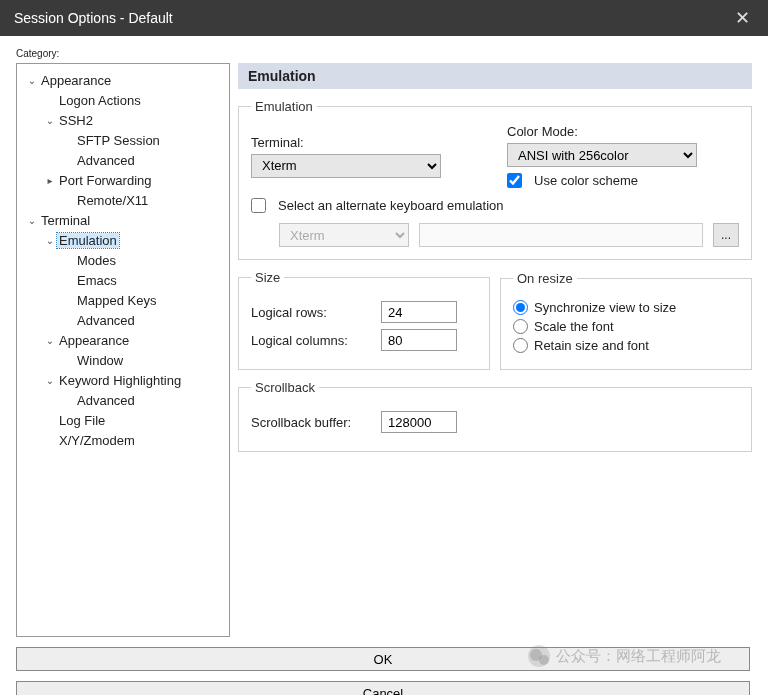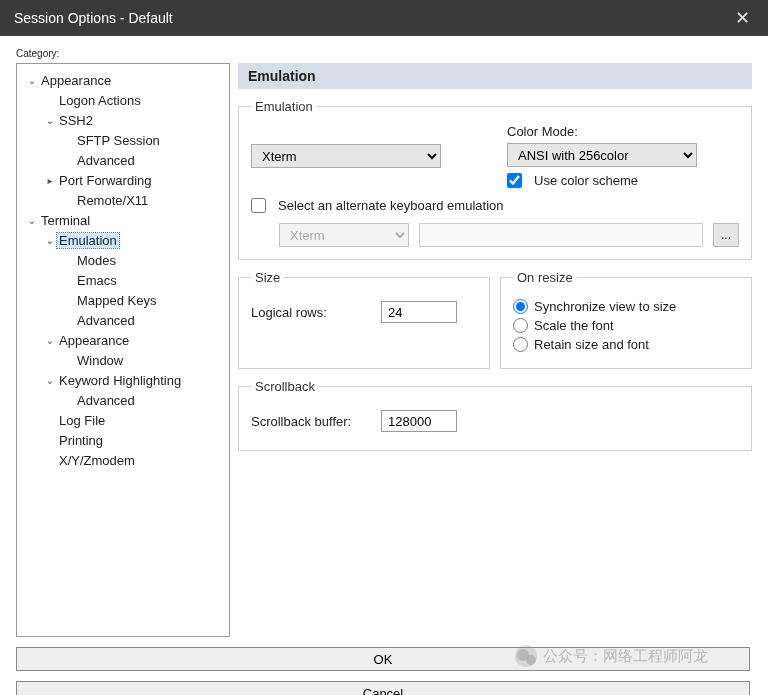--- a/index.html
+++ b/index.html
@@ -140,20 +140,21 @@
     border: 1px solid #bbb;
     background: #e6e6e6;
     font-size: 12px;
     text-align: center;
     line-height: 22px;
     cursor: pointer;
   }
   .size-resize-row {
     display: flex;
     gap: 10px;
+    align-items: flex-end;
   }
   .size-resize-row fieldset { flex: 1; }
   .form-row {
     display: flex;
     align-items: center;
     margin: 6px 0;
   }
   .form-row label {
     width: 130px;
   }
@@ -184,21 +185,21 @@
   .btn {
     min-width: 70px;
     height: 24px;
     border: 1px solid #888;
     background: #eee;
     font-size: 13px;
     cursor: pointer;
   }
   .watermark {
     position: absolute;
-    right: 60px;
+    right: 47px;
     bottom: 28px;
     color: rgba(130,130,130,0.5);
     font-size: 15px;
     display: flex;
     align-items: center;
     gap: 6px;
     pointer-events: none;
   }
   .watermark .wx {
     width: 22px; height: 22px;
@@ -294,35 +295,32 @@
         <div class="node" style="padding-left: 42px;">
           <span class="expander"></span>
           <span class="label">Advanced</span>
         </div>
         <div class="node" style="padding-left: 24px;">
           <span class="expander"></span>
           <span class="label">Log File</span>
         </div>
         <div class="node" style="padding-left: 24px;">
           <span class="expander"></span>
-          <span class="label">Printing</span>
-        </div>
-        <div class="node" style="padding-left: 24px;">
-          <span class="expander"></span>
           <span class="label">X/Y/Zmodem</span>
         </div>
       </div>
 
     <div class="right-panel">
       <div class="panel-header">Emulation</div>
 
       <fieldset>
         <legend>Emulation</legend>
         <div class="emu-grid">
           <div>
+            <div class="field-label">Terminal:</div>
             <select class="combo">
               <option>Xterm</option>
             </select>
           </div>
           <div>
             <div class="field-label">Color Mode:</div>
             <select class="combo">
               <option>ANSI with 256color</option>
             </select>
             <div class="check-row">
@@ -347,20 +345,24 @@
         </div>
       </fieldset>
 
       <div class="size-resize-row">
         <fieldset>
           <legend>Size</legend>
           <div class="form-row">
             <label>Logical rows:</label>
             <input type="text" value="24" style="">
           </div>
+          <div class="form-row">
+            <label>Logical columns:</label>
+            <input type="text" value="80" style="">
+          </div>
         </fieldset>
 
         <fieldset>
           <legend>On resize</legend>
           <div class="radio-row">
             <input type="radio" name="resize" checked="" style="">
             <span>Synchronize view to size</span>
           </div>
           <div class="radio-row">
             <input type="radio" name="resize" style="">

